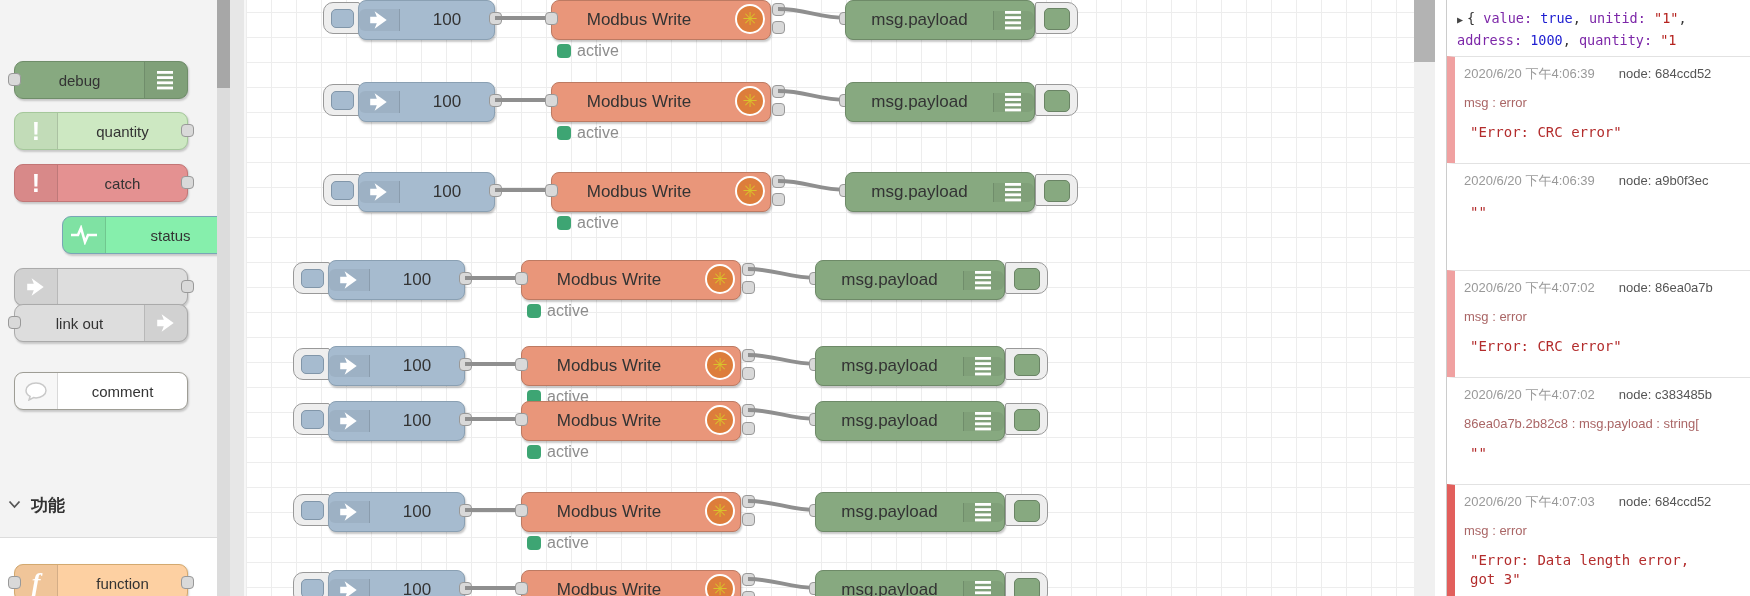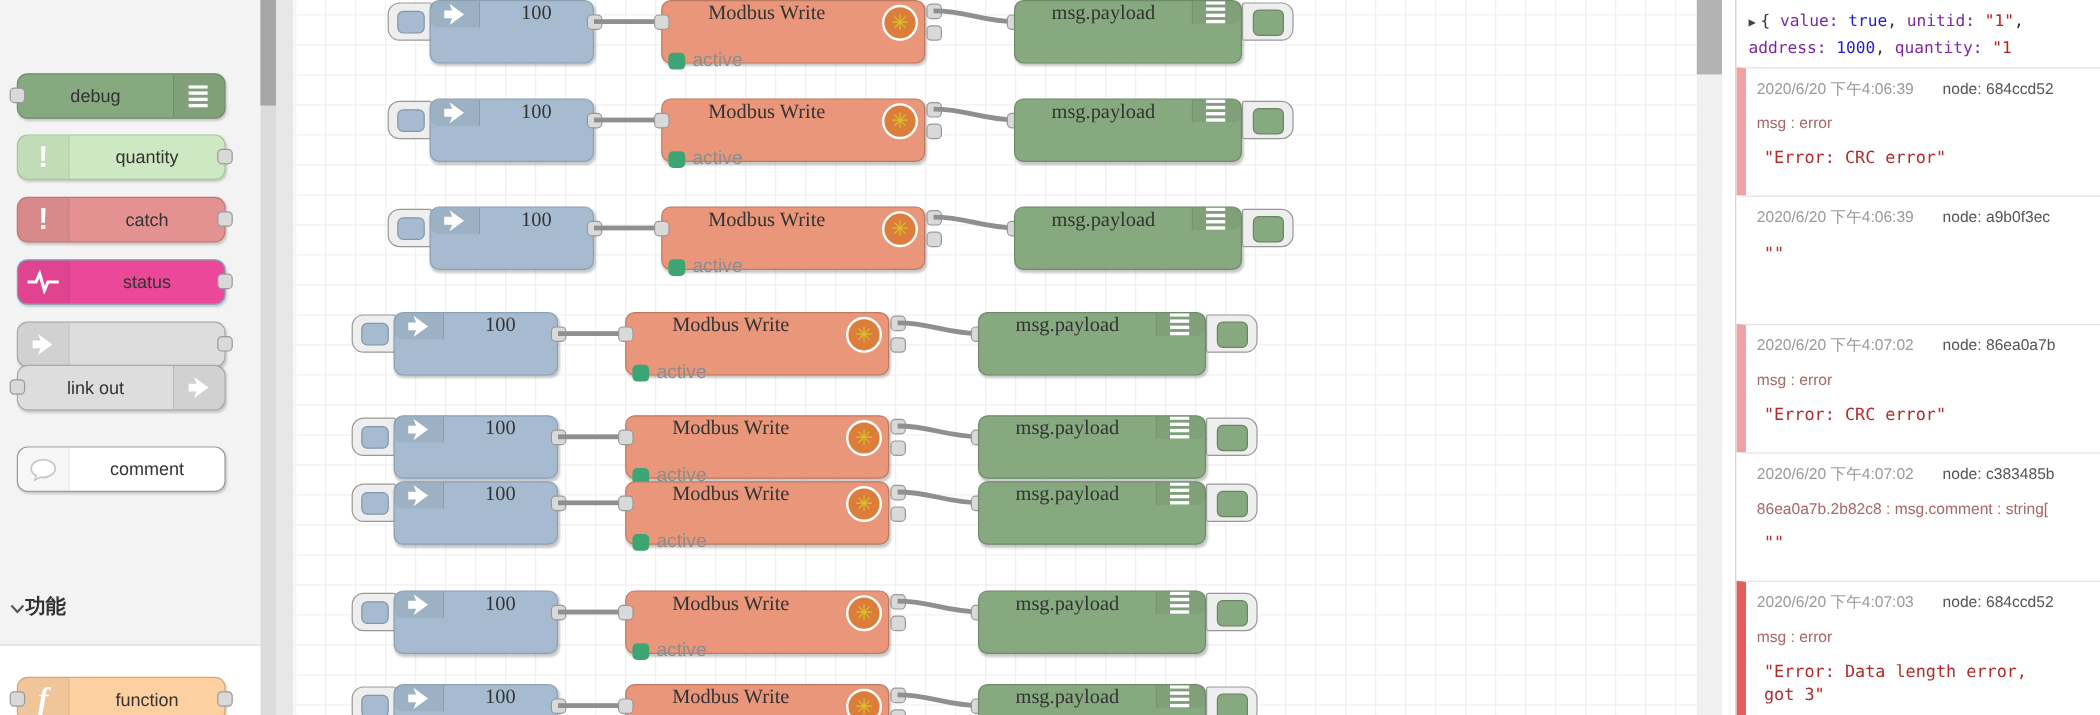--- a/index.html
+++ b/index.html
@@ -18,36 +18,36 @@
                     background:rgba(0,0,0,0.05);}
   .pnode .icon-sect.side-left{border-right:1px solid rgba(0,0,0,0.12);border-radius:7px 0 0 7px;}
   .pnode .icon-sect.side-right{border-left:1px solid rgba(0,0,0,0.12);border-radius:0 7px 7px 0;}
   .pnode .plabel{flex:1;display:flex;align-items:center;justify-content:center;
                  font-size:15px;color:#333;}
   .pport{position:absolute;width:13px;height:13px;border-radius:4px;background:#d9d9d9;
          border:1px solid #999;top:11px;box-sizing:border-box;}
   .bang{color:#fff;font-weight:900;font-size:25px;line-height:1;font-family:"Liberation Sans",sans-serif;}
   .ffun{color:#fff;font-style:italic;font-weight:bold;font-size:26px;line-height:1;
         font-family:"Liberation Serif",serif;}
-  #palette-header{position:absolute;left:8px;top:494px;display:flex;align-items:flex-end;
+  #palette-header{position:absolute;left:8px;top:494px;display:flex;align-items:flex-start;gap:10px;
                   font-size:17px;font-weight:bold;color:#333;}
   #palette-scrollbar{position:absolute;left:217px;top:0;width:13px;height:596px;background:#dcdcdc;}
   #palette-scrollbar .thumb{position:absolute;left:0;top:0;width:13px;height:88px;background:#a7a7a7;}
   #palette-divider{position:absolute;left:230px;top:0;width:14px;height:596px;background:#e7e7e7;
                    border-right:2px solid #f7f7f7;}
 
   
   #canvas{position:absolute;left:246px;top:0;width:1168px;height:596px;background:#fff;overflow:hidden;
           background-image:linear-gradient(#ededed 1px,transparent 1px),
                            linear-gradient(90deg,#ededed 1px,transparent 1px);
           background-size:25px 25px;background-position:0px 12px;}
   .frow{position:absolute;width:1100px;height:66px;}
-  .fnode{position:absolute;top:2px;height:53px;border-radius:8px;box-sizing:border-box;
-         border:1.5px solid;display:flex;align-items:flex-start;
-         box-shadow:1px 2px 2px rgba(0,0,0,0.22);cursor:move;font-family:Liberation Serif, serif;}
+  .fnode{position:absolute;top:2px;height:40px;border-radius:8px;box-sizing:border-box;
+         border:1.5px solid;display:flex;align-items:center;
+         box-shadow:1px 2px 2px rgba(0,0,0,0.22);cursor:move;}
   .fnode .icon-sect{flex:none;display:flex;align-items:center;justify-content:center;
                     background:rgba(0,0,0,0.05);}
   .fnode .flabel{flex:1;display:flex;align-items:center;justify-content:center;
                  font-size:17px;color:#333;white-space:nowrap;}
   .cport{position:absolute;width:13px;height:13px;border-radius:4px;background:#d9d9d9;
          border:1.5px solid #999;box-sizing:border-box;}
   .inj-btn{position:absolute;top:4px;width:37px;height:32px;background:#eee;border:1.5px solid #999;
            border-radius:10px 2px 2px 10px;box-sizing:border-box;cursor:pointer;}
   .inj-btn .inner{position:absolute;left:7px;top:6px;width:21px;height:17px;border-radius:5px;
                   border:1px solid #8196a9;}
@@ -124,21 +124,21 @@
       <div class="plabel">quantity</div>
       <div class="pport" style="right: -7px;"></div>
     </div>
     <div class="pnode" style="top: 164px; background: rgb(228, 145, 145); border-color: rgb(194, 118, 118);">
       <div class="icon-sect side-left">
         <span class="bang">!</span>
       </div>
       <div class="plabel">catch</div>
       <div class="pport" style="right: -7px;"></div>
     </div>
-    <div class="pnode" style="top: 216px; background: #ec4899; border-color: rgb(121, 165, 182);">
+    <div class="pnode" style="top: 216px; background: #86efac; border-color: rgb(121, 165, 182); margin-left: 48px;">
       <div class="icon-sect side-left">
         <svg width="28" height="20" viewBox="0 0 28 20">
           <polyline points="1,10 8,10 11,3 15,17 18,10 27,10" fill="none" stroke="#fff" stroke-width="2.6"></polyline>
         </svg>
       </div>
       <div class="plabel">status</div>
       <div class="pport" style="right: -7px;"></div>
     </div>
     <div class="pnode" style="top: 268px; background: rgb(221, 221, 221); border-color: rgb(170, 170, 170);">
       <div class="icon-sect side-left">
@@ -571,21 +571,21 @@
     </div>
     <div class="dentry sev-error">
       <div class="dhead"><span>2020/6/20 下午4:07:02</span><span class="nodeid">node: 86ea0a7b</span></div>
       <div class="dmeta">msg : error</div>
       <div class="dbody mono">
         <div>"Error: CRC error"</div>
       </div>
     </div>
     <div class="dentry sev-normal">
       <div class="dhead"><span>2020/6/20 下午4:07:02</span><span class="nodeid">node: c383485b</span></div>
-      <div class="dmeta">86ea0a7b.2b82c8 : msg.comment : string[</div>
+      <div class="dmeta">86ea0a7b.2b82c8 : msg.payload : string[</div>
       <div class="dbody mono">
         <div>""</div>
       </div>
     </div>
     <div class="dentry sev-error-dark">
       <div class="dhead"><span>2020/6/20 下午4:07:03</span><span class="nodeid">node: 684ccd52</span></div>
       <div class="dmeta">msg : error</div>
       <div class="dbody mono">
         <div>"Error: Data length error,</div>
         <div>got 3"</div>

